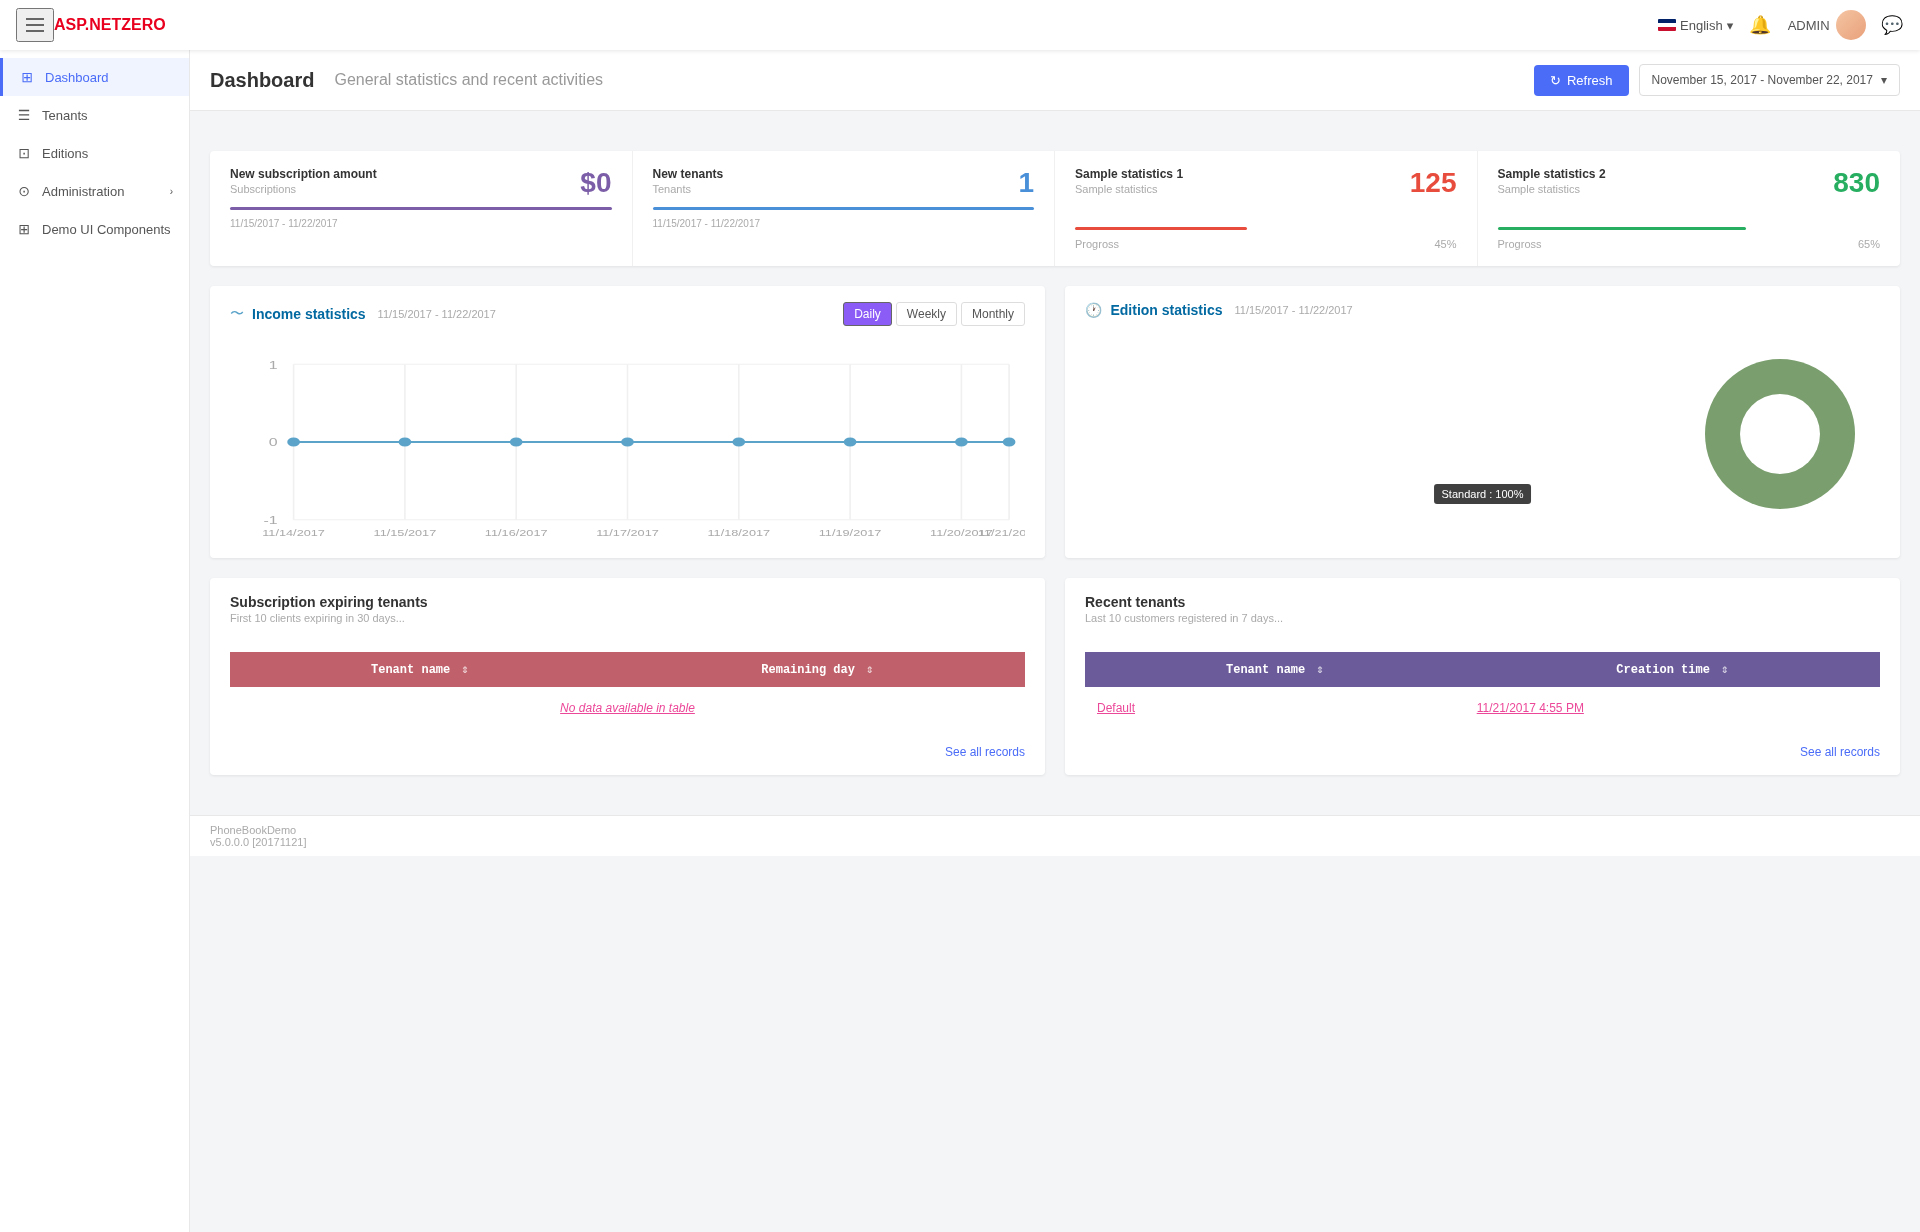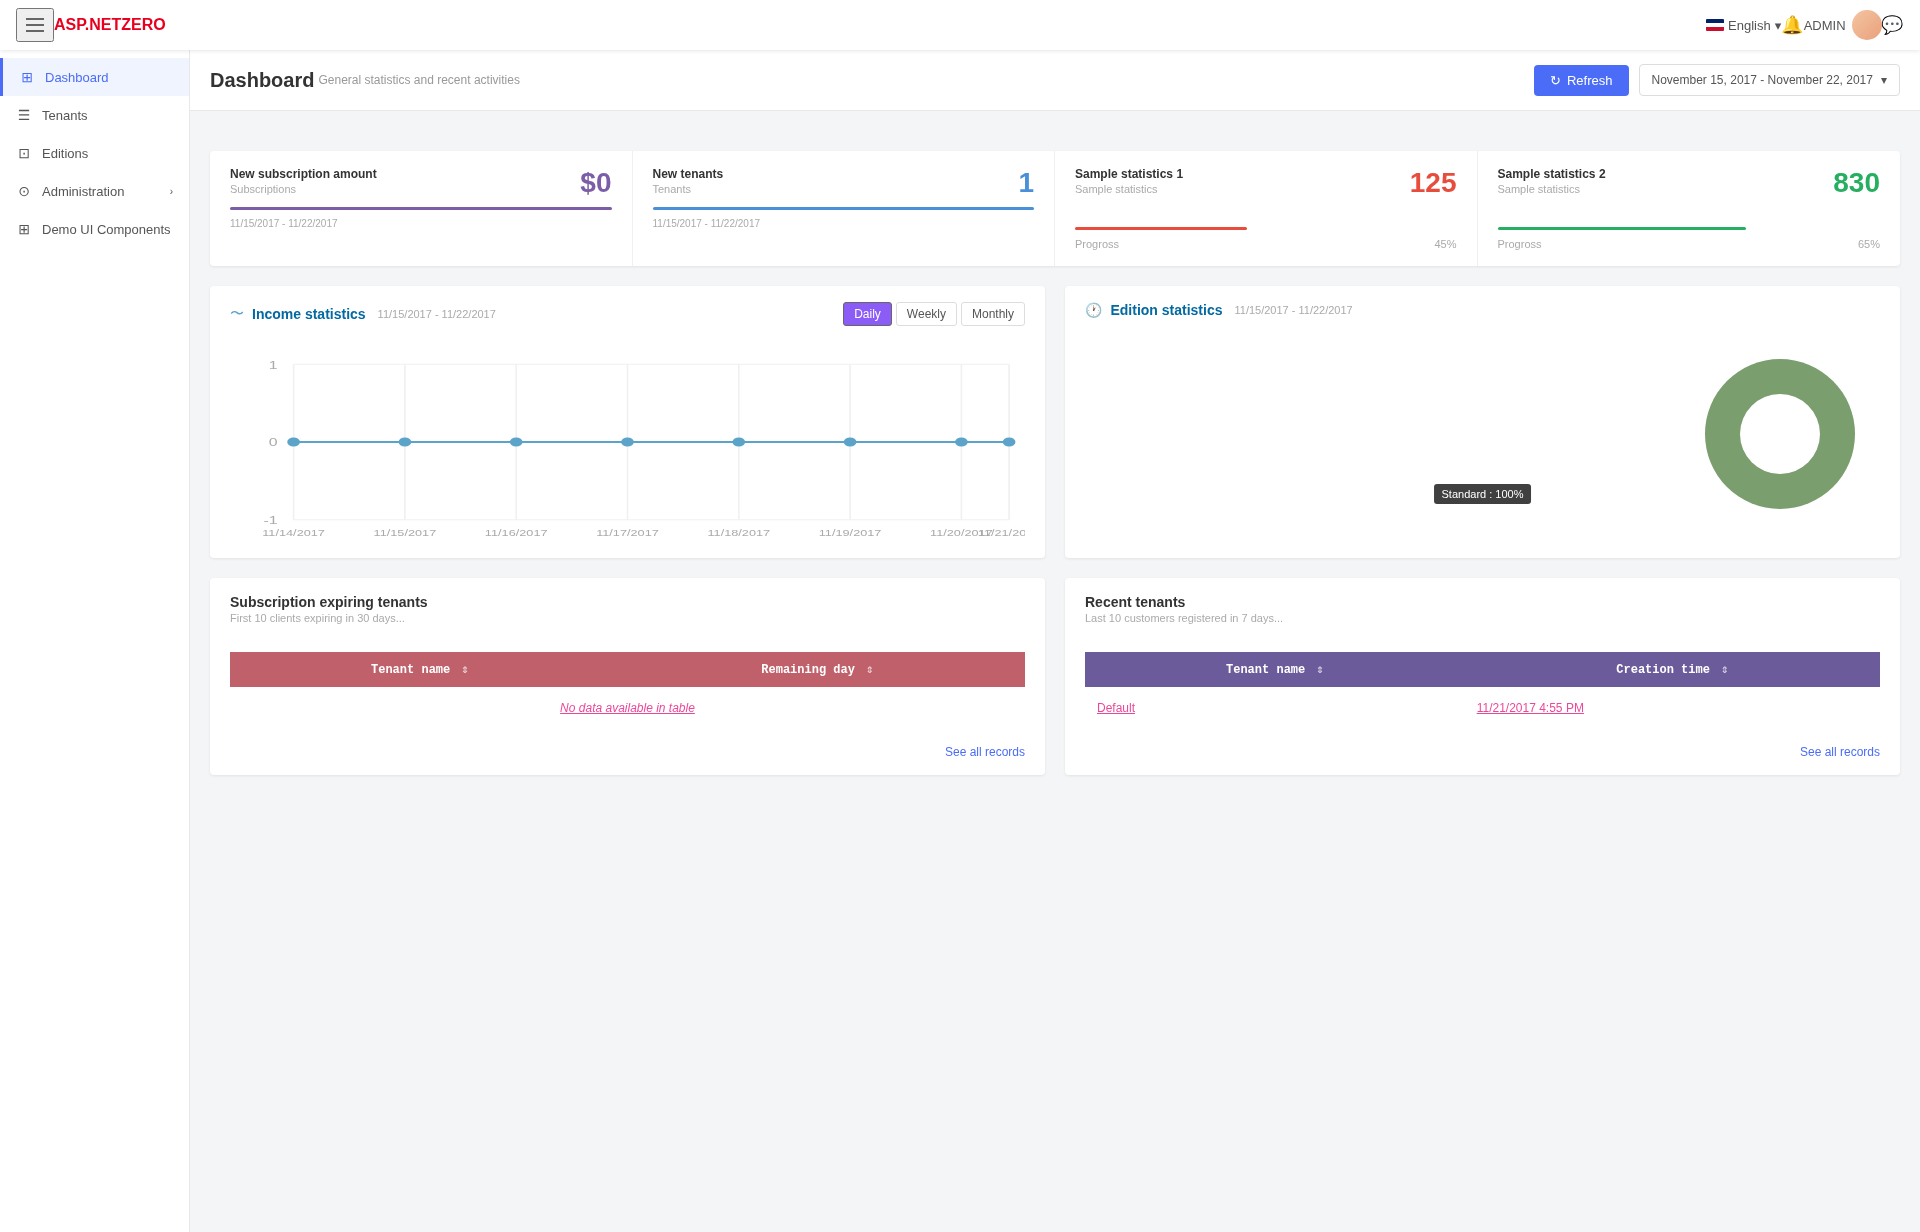--- a/index.html
+++ b/index.html
@@ -11,41 +11,41 @@
     .main-body { display: flex; flex: 1; overflow: hidden; }
     .sidebar { width: 190px; background: #fff; border-right: 1px solid #e8e8e8; flex-shrink: 0; padding-top: 8px; }
     .content-area { flex: 1; overflow-y: auto; background: #f4f5f7; }
     .content-inner { padding: 20px; }
 
     
     .brand { display: flex; align-items: center; gap: 8px; }
     .brand-text { font-size: 16px; font-weight: 700; color: #333; }
     .brand-text span { color: #e8001e; }
     .nav-spacer { flex: 1; }
-    .nav-right { display: flex; align-items: center; }
+    .nav-right { display: flex; align-items: center; gap: 16px; }
     .hamburger { cursor: pointer; display: flex; flex-direction: column; gap: 4px; padding: 8px; }
     .hamburger span { display: block; width: 18px; height: 2px; background: #666; }
     .lang-btn { display: flex; align-items: center; gap: 4px; cursor: pointer; font-size: 13px; color: #555; border: none; background: none; }
     .flag-icon { width: 18px; height: 12px; background: linear-gradient(to bottom, #012169 33%, #fff 33%, #fff 66%, #c8102e 66%); border-radius: 1px; position: relative; }
     .notif-btn { cursor: pointer; color: #666; font-size: 18px; position: relative; background: none; border: none; }
     .admin-btn { display: flex; align-items: center; gap: 6px; cursor: pointer; font-size: 13px; color: #555; background: none; border: none; }
     .avatar { width: 30px; height: 30px; border-radius: 50%; background: linear-gradient(135deg, #f5c5a3, #e8a07a); }
     .chat-btn { cursor: pointer; color: #666; font-size: 18px; background: none; border: none; }
 
     
     .sidebar-item { display: flex; align-items: center; gap: 10px; padding: 11px 16px; cursor: pointer; color: #555; font-size: 13px; position: relative; }
     .sidebar-item.active { background: #f0f4ff; color: #4a6cf7; border-left: 3px solid #4a6cf7; }
     .sidebar-item.active .sidebar-icon { color: #4a6cf7; }
     .sidebar-icon { font-size: 14px; width: 16px; text-align: center; flex-shrink: 0; }
     .sidebar-arrow { margin-left: auto; font-size: 10px; }
 
     
     .page-header { display: flex; align-items: center; background: #fff; padding: 14px 20px; border-bottom: 1px solid #e8e8e8; margin-bottom: 20px; }
     .page-title { font-size: 20px; font-weight: 600; color: #333; }
-    .page-subtitle { color: #999; font-size: 12px; margin-left: 4px; }
+    .page-subtitle { color: #999; font-size: 16px; margin-left: 20px; }
     .header-spacer { flex: 1; }
     .refresh-btn { background: #4a6cf7; color: #fff; border: none; border-radius: 4px; padding: 8px 16px; cursor: pointer; display: flex; align-items: center; gap: 6px; font-size: 13px; }
     .date-range-btn { display: flex; align-items: center; gap: 8px; background: #fff; border: 1px solid #ddd; border-radius: 4px; padding: 8px 12px; cursor: pointer; font-size: 12px; color: #555; margin-left: 10px; }
 
     
     .stats-row { display: grid; grid-template-columns: 1fr 1fr 1fr 1fr; gap: 0; background: #fff; border-radius: 4px; margin-bottom: 20px; box-shadow: 0 1px 3px rgba(0,0,0,0.08); }
     .stat-card { padding: 16px 20px; border-right: 1px solid #f0f0f0; position: relative; }
     .stat-card:last-child { border-right: none; }
     .stat-label { font-size: 12px; font-weight: 600; color: #333; margin-bottom: 2px; }
     .stat-sublabel { font-size: 11px; color: #aaa; margin-bottom: 12px; }
@@ -343,15 +343,19 @@
                   <td>Default</td>
                   <td>11/21/2017 4:55 PM</td>
                 </tr>
               </tbody>
             </table>
             <a class="see-all-link">See all records</a>
           </div>
         </div>
       </div>
 
+      <div class="app-footer">
+        <div>PhoneBookDemo</div>
+        <div>v5.0.0.0 [20171121]</div>
+      </div>
     </div>
   </div>
 </div>
 
 </body></html>

